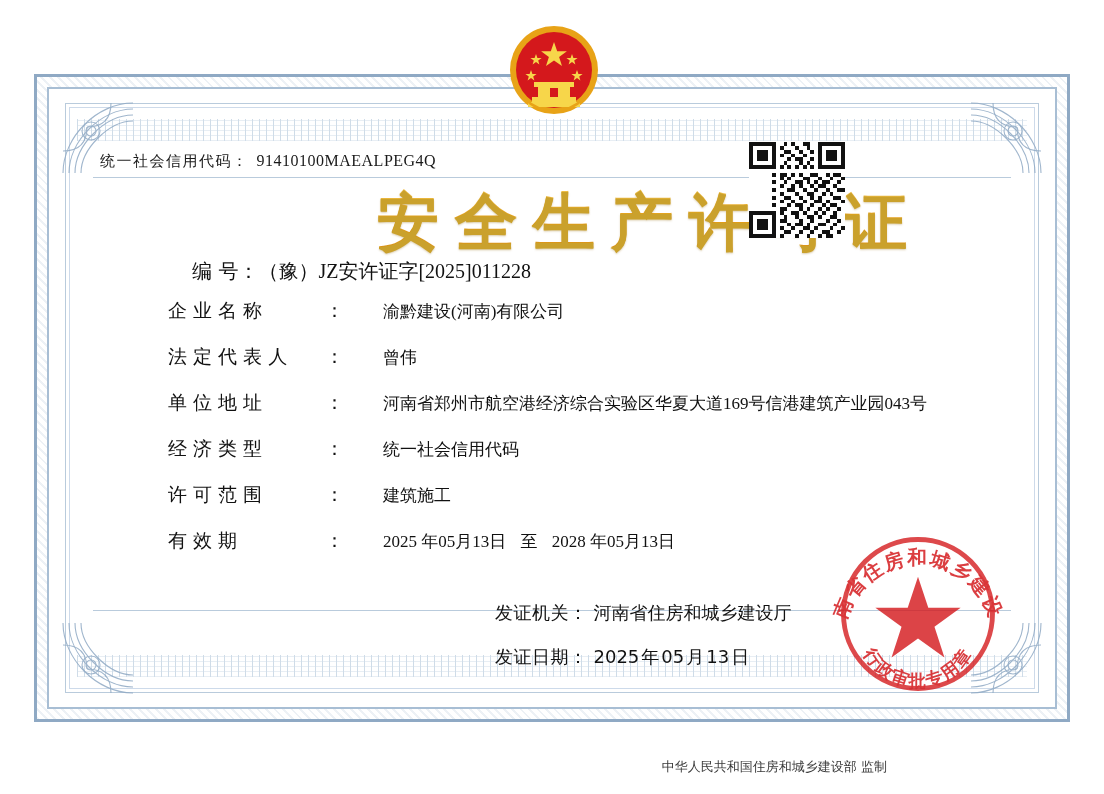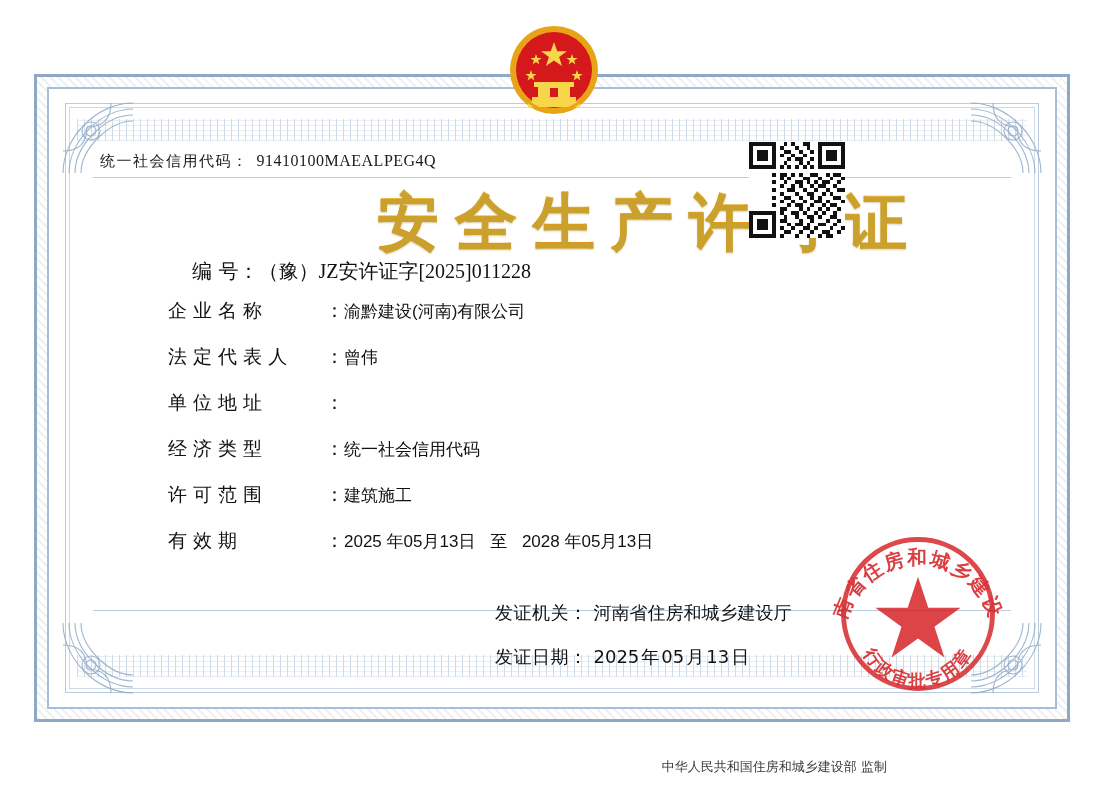--- a/index.html
+++ b/index.html
@@ -170,36 +170,37 @@
   .fields {
     position: absolute;
     left: 168px;
     top: 298px;
     width: 830px;
   }
   .field-row {
     display: flex;
     align-items: baseline;
     height: 46px;
+    gap: 39px;
   }
   .field-label {
     width: 176px;
     flex: 0 0 176px;
     font-size: 19px;
     color: #111;
     font-family: "DejaVu Sans", "Liberation Sans", sans-serif;
     display: flex;
     justify-content: space-between;
   }
   .field-label .ch { display: inline-block; }
   .field-label .colon { margin-left: 2px; }
   .field-value {
     font-size: 17px;
     color: #111;
-    font-family: Liberation Sans, sans-serif;
+    font-family: Liberation Serif, serif;
     white-space: nowrap;
   }
 
   .validity span.sep { margin: 0 10px; }
 
   
   .issuer {
     position: absolute;
     right: 98px;
     top: 592px;
@@ -506,20 +507,21 @@
           <span class="colon">：</span>
       </div>
       <div class="field-value">曾伟</div>
     </div>
 
     <div class="field-row">
       <div class="field-label">
         <span class="ch">单 位 地 址</span>
           <span class="colon">：</span>
       </div>
+      <div class="field-value">河南省郑州市航空港经济综合实验区华夏大道169号信港建筑产业园043号</div>
     </div>
 
     <div class="field-row">
       <div class="field-label">
         <span class="ch">经 济 类 型</span>
           <span class="colon">：</span>
       </div>
       <div class="field-value">统一社会信用代码</div>
     </div>
 

